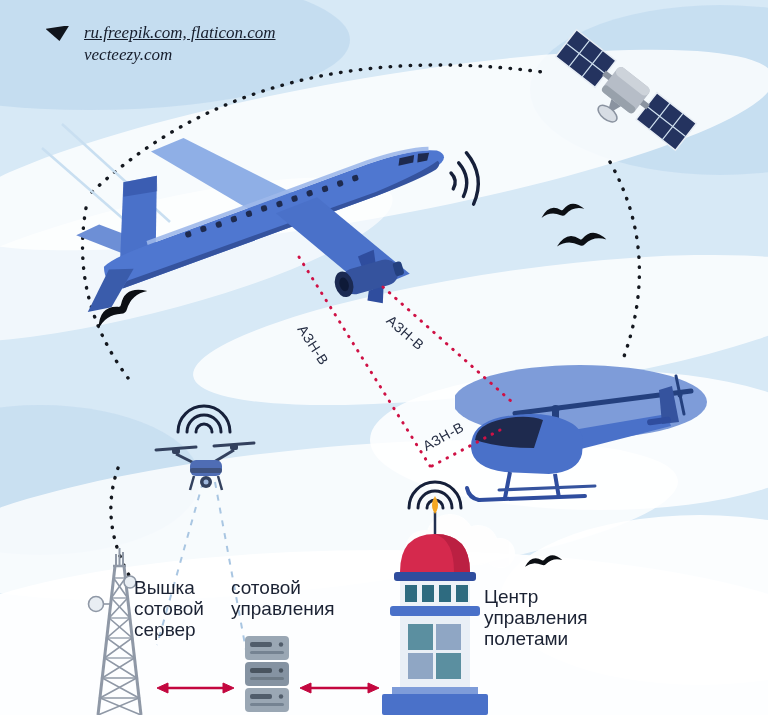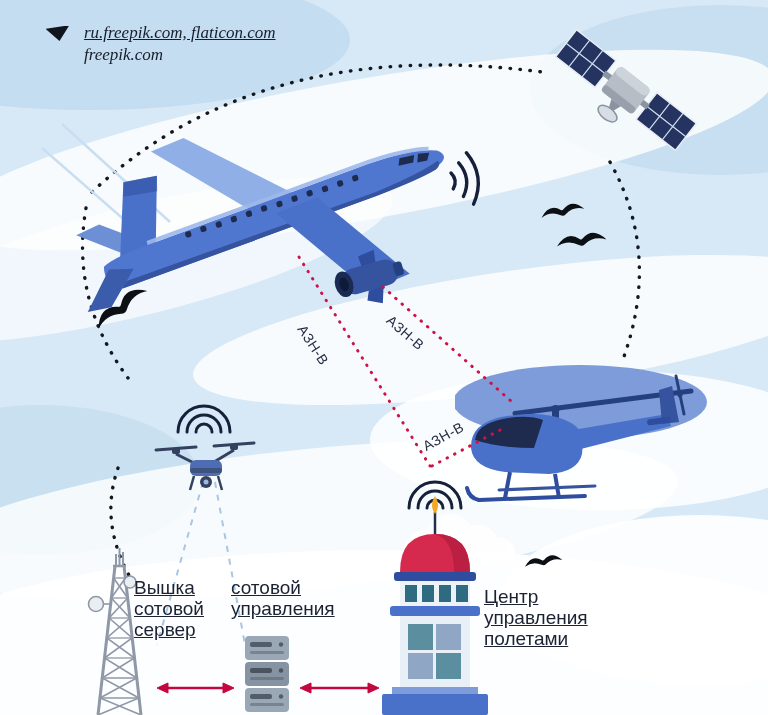--- a/index.html
+++ b/index.html
@@ -1,20 +1,20 @@
 <!DOCTYPE html>
 <html><head>
 <meta charset="utf-8">
 <style>
   html,body{margin:0;padding:0;}
   #stage{position:relative;width:768px;height:715px;overflow:hidden;background:#fdba74;
          font-family:"Liberation Sans",sans-serif;}
   .abs{position:absolute;}
   .label{color:#1b2233;font-size:19px;line-height:21px;font-weight:400;z-index:7;}
-  .label span{display:block;text-decoration:underline;}
+  .label span{display:block;}
   .adsb{position:absolute;color:#262e44;font-size:14px;letter-spacing:.5px;z-index:7;
         transform-origin:0 0;white-space:nowrap;}
   .attr{font-family:"Liberation Serif",serif;font-style:italic;font-size:17px;
         color:#161d2c;line-height:22px;z-index:7;}
   .attr .u{text-decoration:underline;}
   .gps{font-size:19px;color:#1c2335;line-height:23px;text-align:right;z-index:7;}
   svg{display:block;}
 </style>
 </head>
 <body>
@@ -56,21 +56,21 @@
       <line x1="203" y1="482" x2="157" y2="645"></line>
       <line x1="215" y1="482" x2="246" y2="650"></line>
     </g>
   </svg>
 
   <svg class="abs" style="left:46;left:46px;top:26px;z-index:7" width="26" height="17" viewBox="0 0 26 17">
     <polygon points="0,2 24,0 13,15" fill="#10141c" transform="rotate(-4 12 8)"></polygon>
   </svg>
   <div class="abs attr" style="left:84px;top:22px;">
     <span class="u">ru.freepik.com, flaticon.com</span><br>
-    <span>freepik.com</span>
+    <span>vecteezy.com</span>
   </div>
 
 
   <svg class="abs" style="left:548px;top:18px;z-index:3" width="160" height="150" viewBox="0 0 160 150">
     <g transform="translate(78,72) rotate(38)">
       <rect x="-76" y="-17" width="50" height="34" fill="#24335f" stroke="#e8eef5" stroke-width="1.5"></rect>
       <path d="M -59.3,-17 V 17 M -42.7,-17 V 17 M -76,0 H -26" stroke="#cfe0ef" stroke-width="1.2" fill="none"></path>
       <rect x="26" y="-17" width="50" height="34" fill="#24335f" stroke="#e8eef5" stroke-width="1.5"></rect>
       <path d="M 42.7,-17 V 17 M 59.3,-17 V 17 M 26,0 H 76" stroke="#cfe0ef" stroke-width="1.2" fill="none"></path>
       <rect x="-28" y="-3" width="9" height="6" fill="#8a93a0"></rect>

